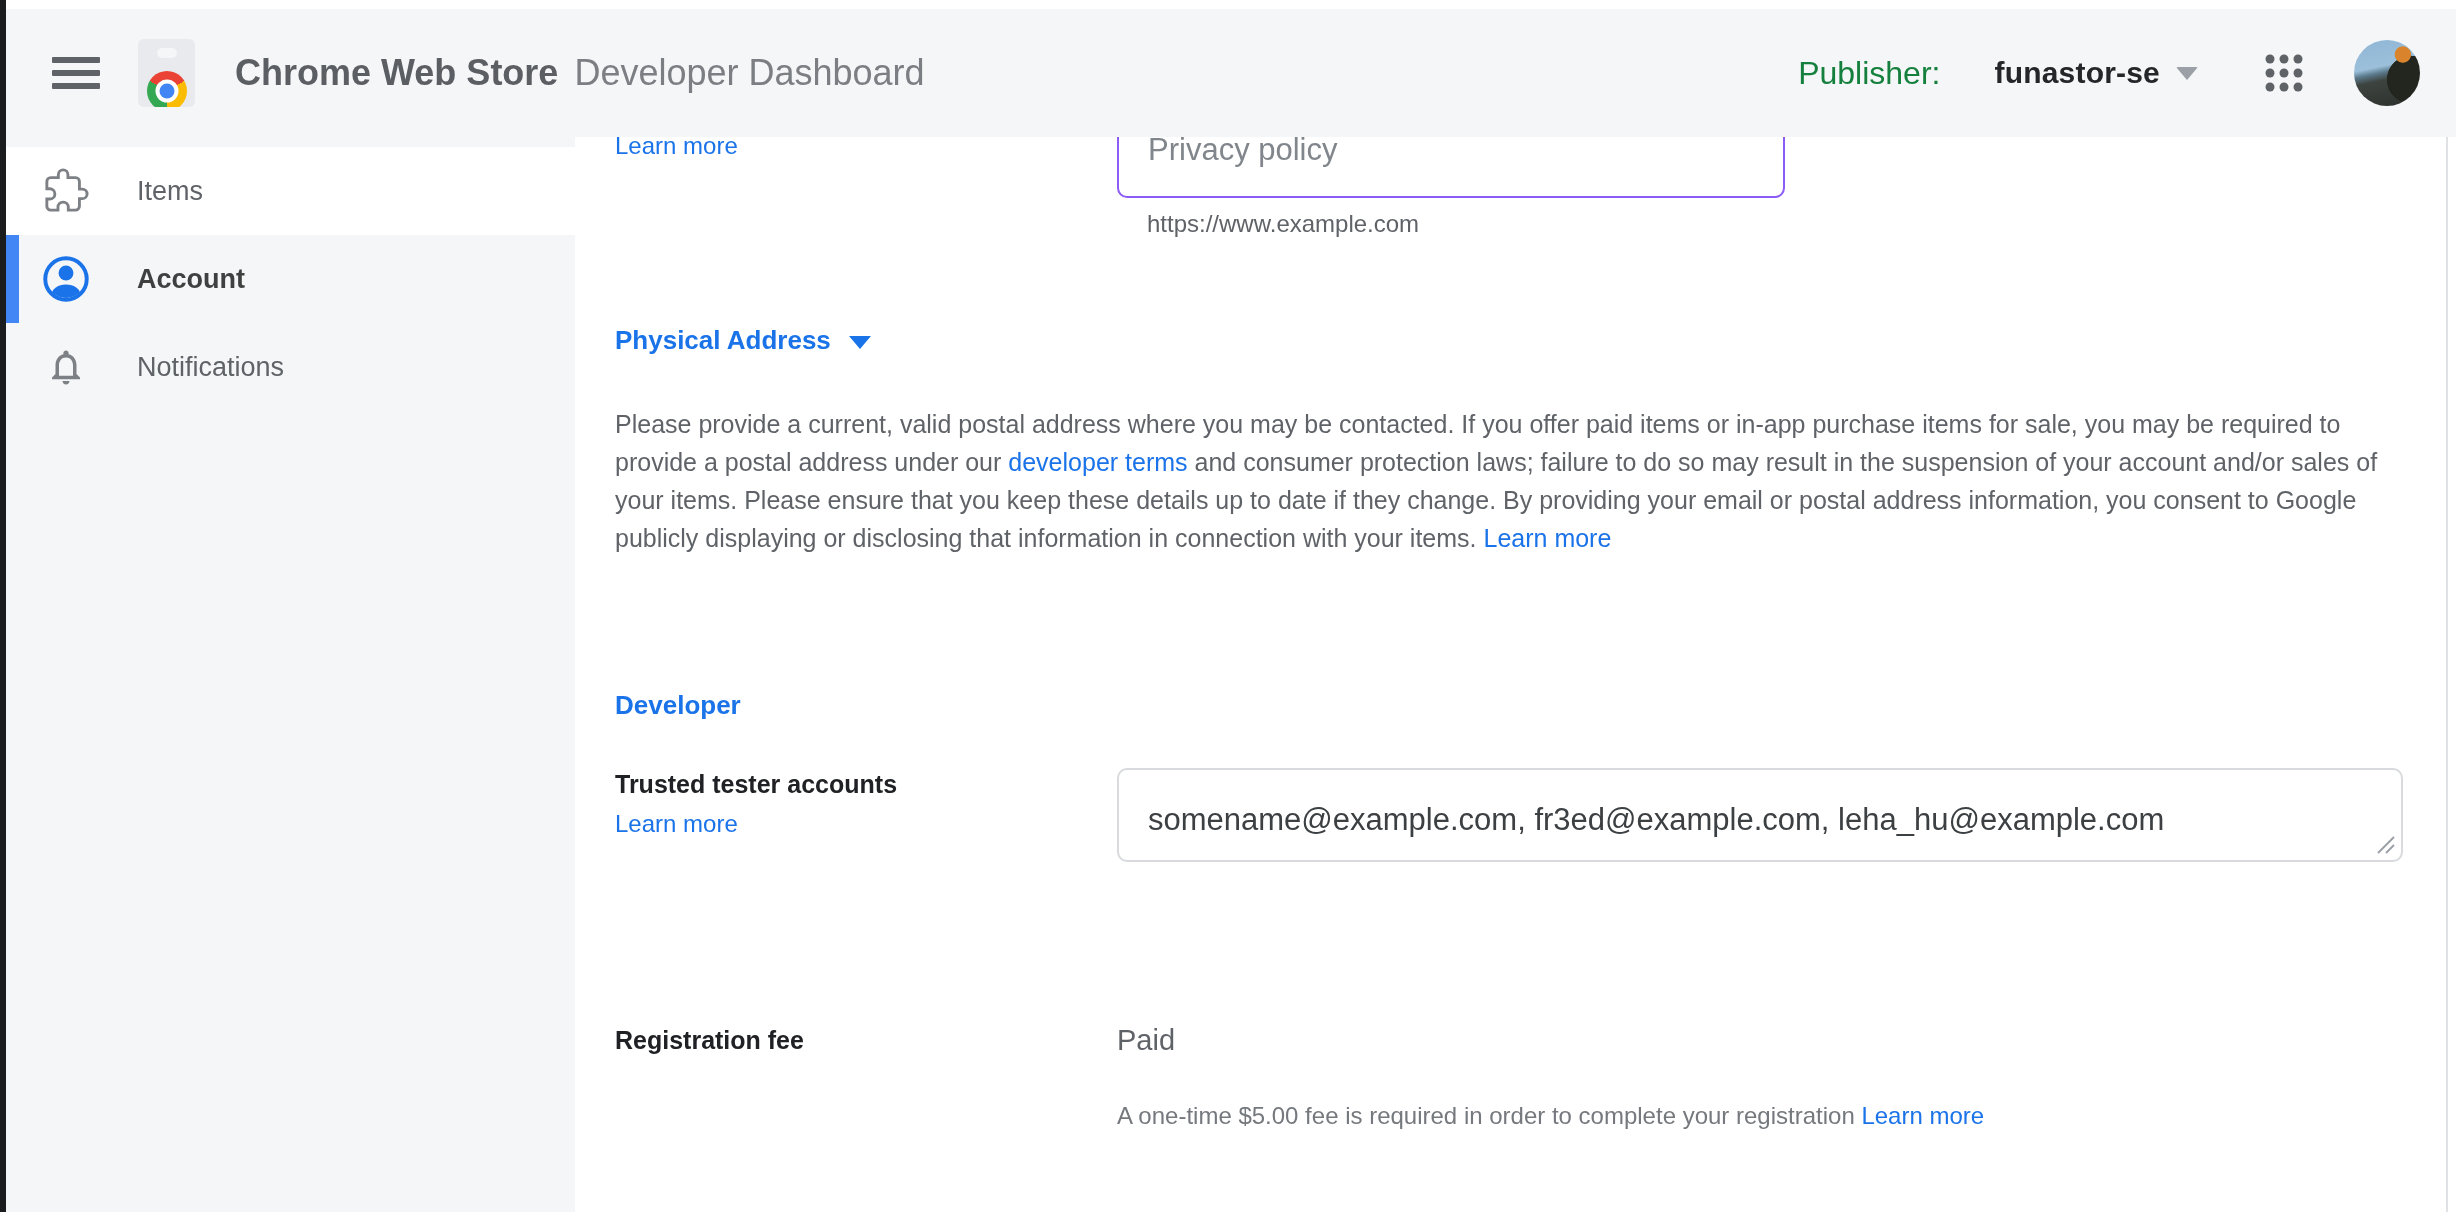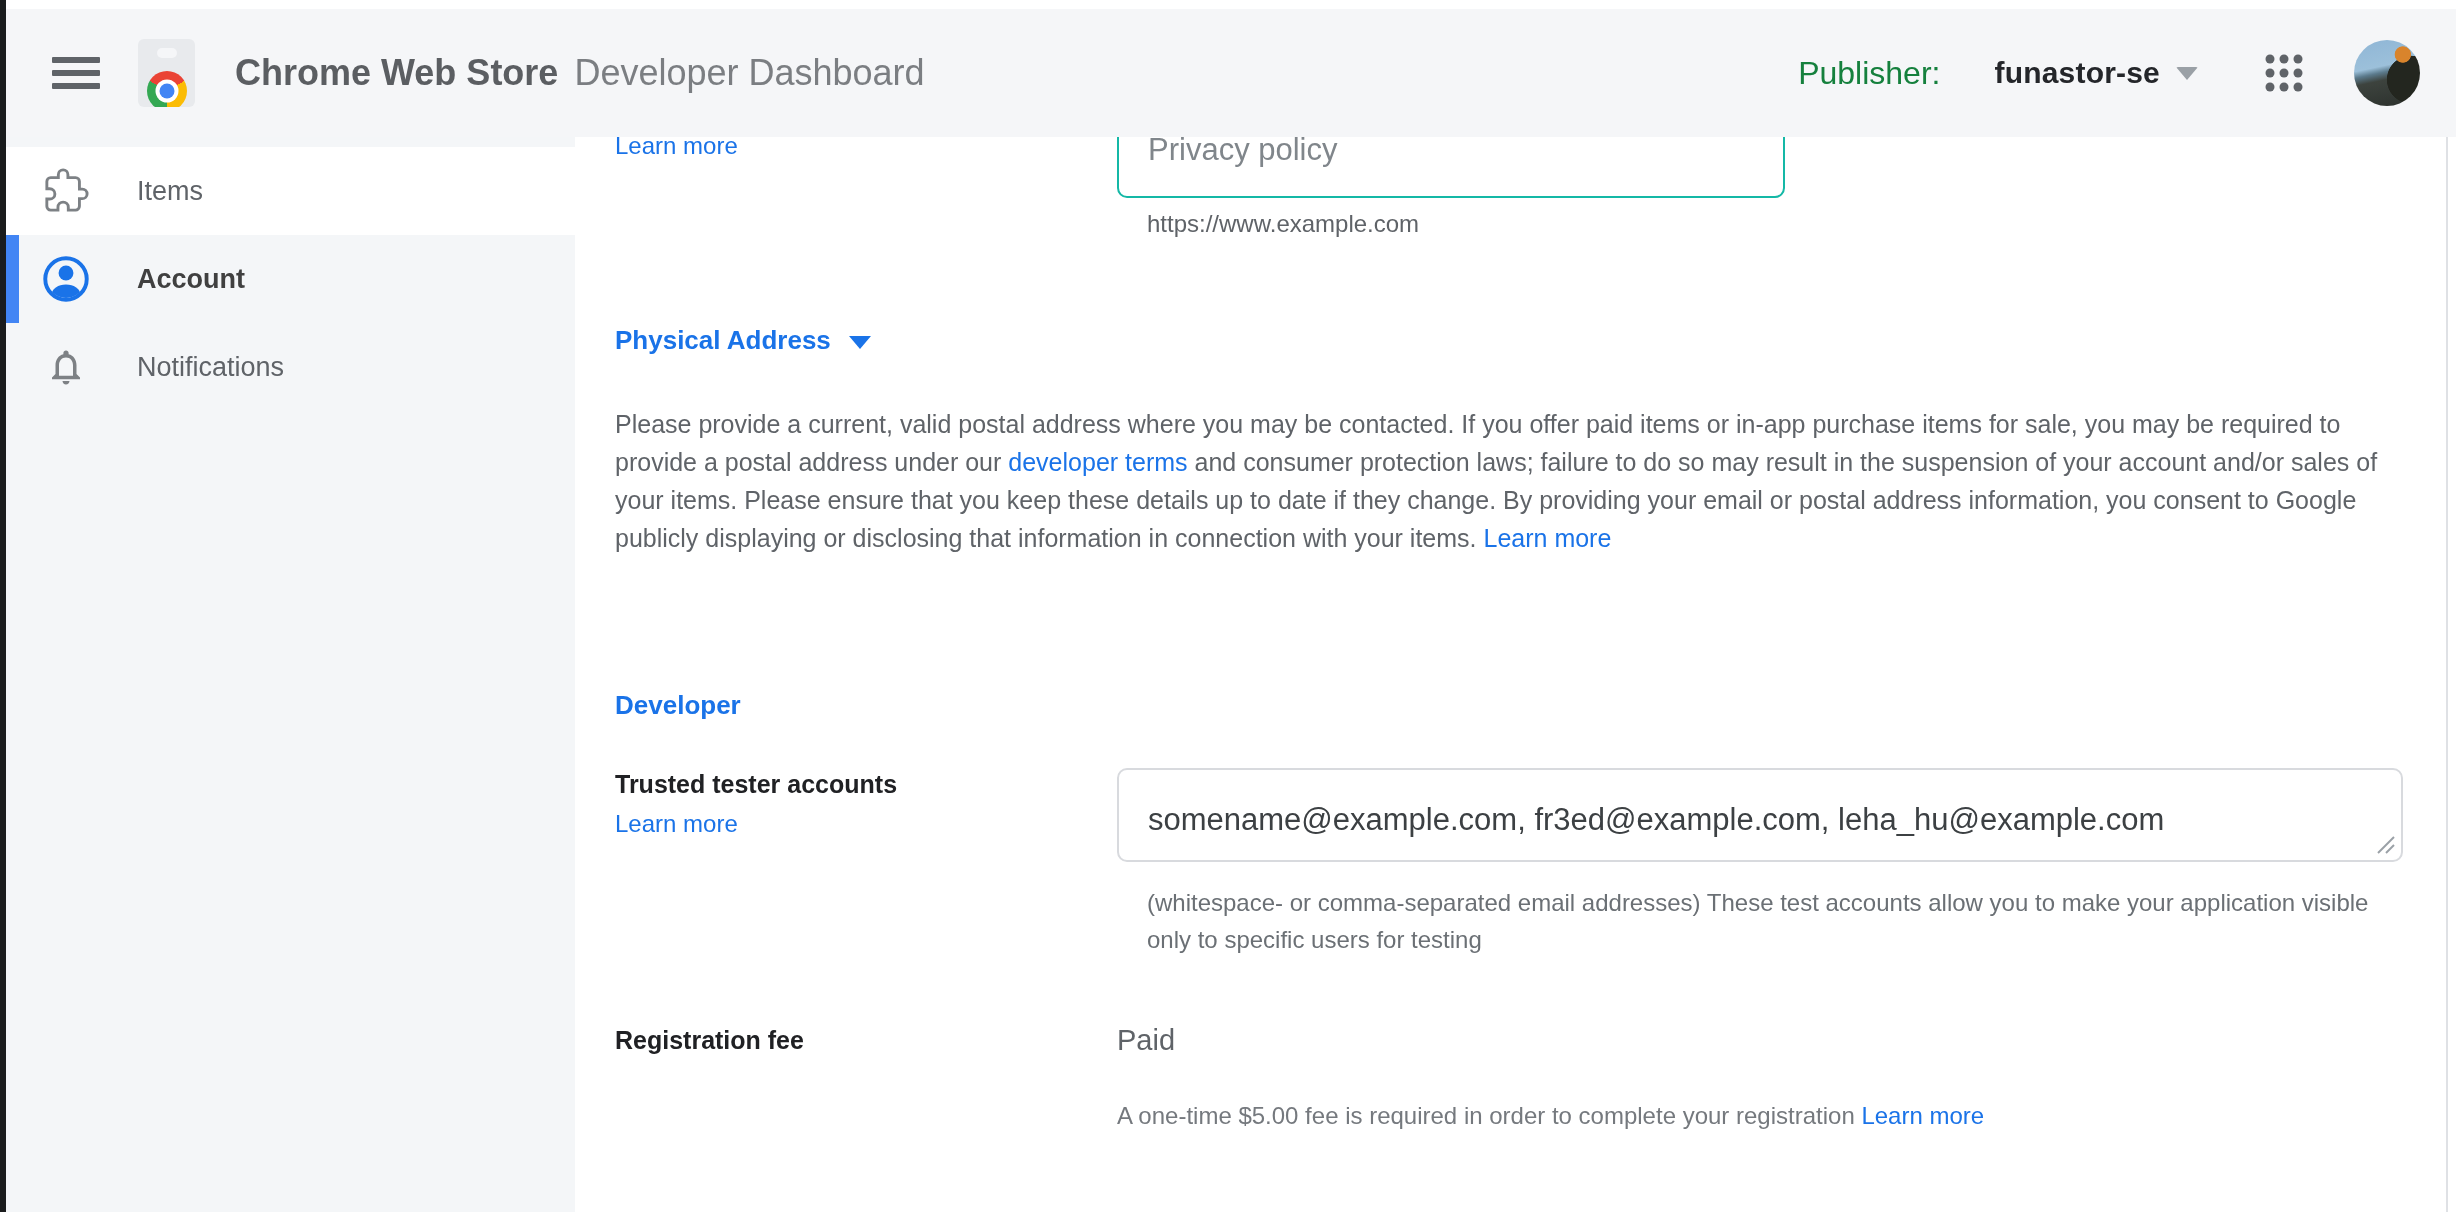--- a/index.html
+++ b/index.html
@@ -42,21 +42,21 @@
   .nav-item .active-bar{position:absolute;left:0;top:0;width:13px;height:100%;background:#4285f4;display:none;}
   .nav-item.active .active-bar{display:block;}
   .nav-icon{width:48px;height:48px;margin-left:36px;display:flex;align-items:center;justify-content:center;flex:0 0 auto;}
   .nav-label{margin-left:14px;font-size:27px;color:#5f6368;}
   .nav-item.active .nav-label{color:#404040;font-weight:700;}
 
   
   .abs{position:absolute;z-index:1;}
   a.link{color:#1a73e8;text-decoration:none;cursor:pointer;}
   .learn-top{left:615px;top:132px;font-size:24px;}
-  .privacy-input{left:1117px;top:85px;width:668px;height:113px;background:#fff;border:2px solid #14b8a6;border-radius:10px;box-sizing:border-box;
+  .privacy-input{left:1117px;top:85px;width:668px;height:113px;background:#fff;border:2px solid #8b5cf6;border-radius:10px;box-sizing:border-box;
       font-size:31px;color:#80868b;padding:45px 0 0 29px;cursor:text;}
   .url-helper{left:1147px;top:210px;font-size:24px;color:#5f6368;}
 
   .section-heading{font-size:26px;font-weight:700;color:#1a73e8;display:flex;align-items:center;cursor:pointer;}
   .phys-heading{left:615px;top:325px;}
   .mgmt-heading{left:615px;top:690px;cursor:default;}
   .blue-caret{width:0;height:0;margin-left:18px;margin-top:4px;border-left:11px solid transparent;border-right:11px solid transparent;border-top:13px solid #1a73e8;}
 
   .body-para{left:615px;top:405px;width:1795px;font-size:25px;line-height:38px;color:#5f6368;}
 
@@ -189,21 +189,20 @@
   <div class="abs field-label trusted-label">Trusted tester accounts</div>
   <a class="abs link trusted-learnmore">Learn more</a>
 
   <div class="abs tester-area">
     <textarea spellcheck="false" style="">somename@example.com, fr3ed@example.com, leha_hu@example.com</textarea>
     <svg class="grip" viewBox="0 0 22 22">
       <line x1="4" y1="20" x2="20" y2="4" stroke="#9aa0a6" stroke-width="2"></line>
       <line x1="12" y1="20" x2="20" y2="12" stroke="#9aa0a6" stroke-width="2"></line>
     </svg>
   </div>
-  <div class="abs trusted-helper">(whitespace- or comma-separated email addresses) These test accounts allow you to make your application visible only to specific users for testing</div>
 
   <div class="abs field-label reg-label">Registration fee</div>
   <div class="abs reg-value">Paid</div>
   <div class="abs reg-note">
     <span>A one-time $5.00 fee is required in order to complete your registration</span>
     <a class="link">Learn more</a>
   </div>
 
   <div class="scrollbar-line"></div>
 </div>

